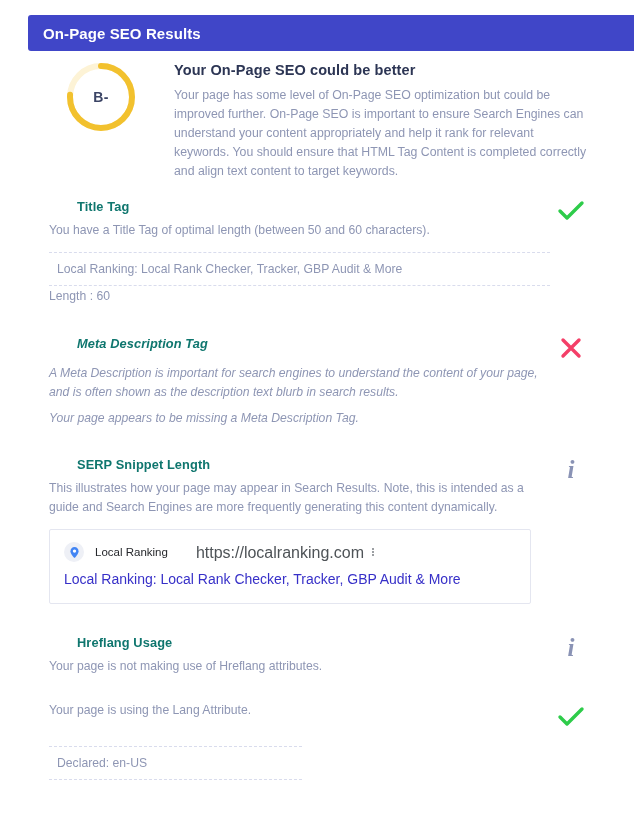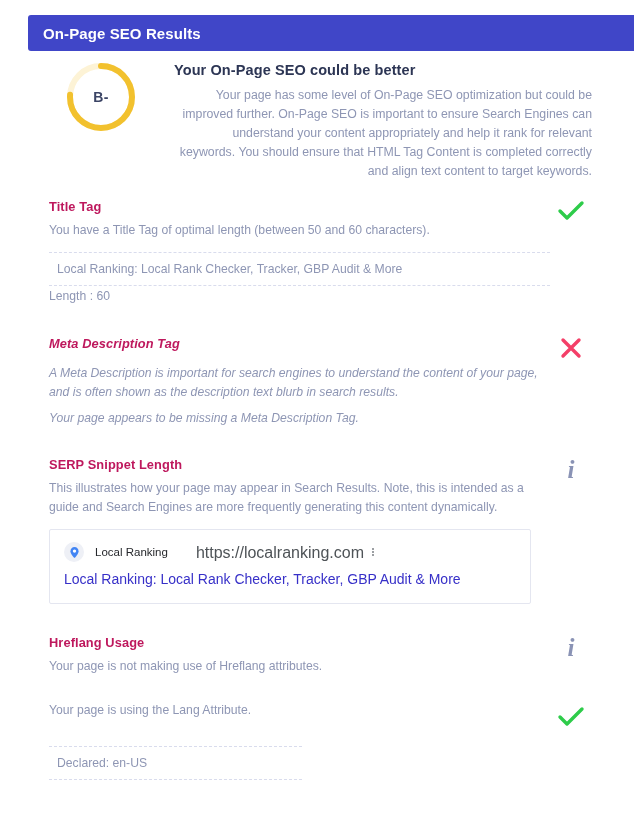--- a/index.html
+++ b/index.html
@@ -87,21 +87,20 @@
     font-size: 14.5px;
     font-weight: bold;
     color: #2c3554;
     margin: 4px 0 8px 0;
     letter-spacing: 0.1px;
   }
   .summary-body {
     font-size: 12.3px;
     line-height: 19px;
     color: #8e96b4;
-    text-align: right;
   }
 
   
   .sections {
     position: absolute;
     left: 28px;
     top: 188px;
     width: 574px;
   }
   .section {
@@ -110,23 +109,24 @@
     margin-bottom: 16px;
   }
   .section-head {
     display: flex;
     align-items: flex-start;
     justify-content: space-between;
   }
   .section-title {
     font-size: 12.8px;
     font-weight: bold;
-    color: #be185d;
+    color: #0f766e;
     letter-spacing: 0.1px;
     padding-top: 11px;
+    margin-left: 28px;
   }
   .section-desc {
     font-size: 12.2px;
     line-height: 19px;
     color: #8e96b4;
     margin-top: 7px;
     max-width: 490px;
   }
   .section-desc.second {
     margin-top: 13px;

